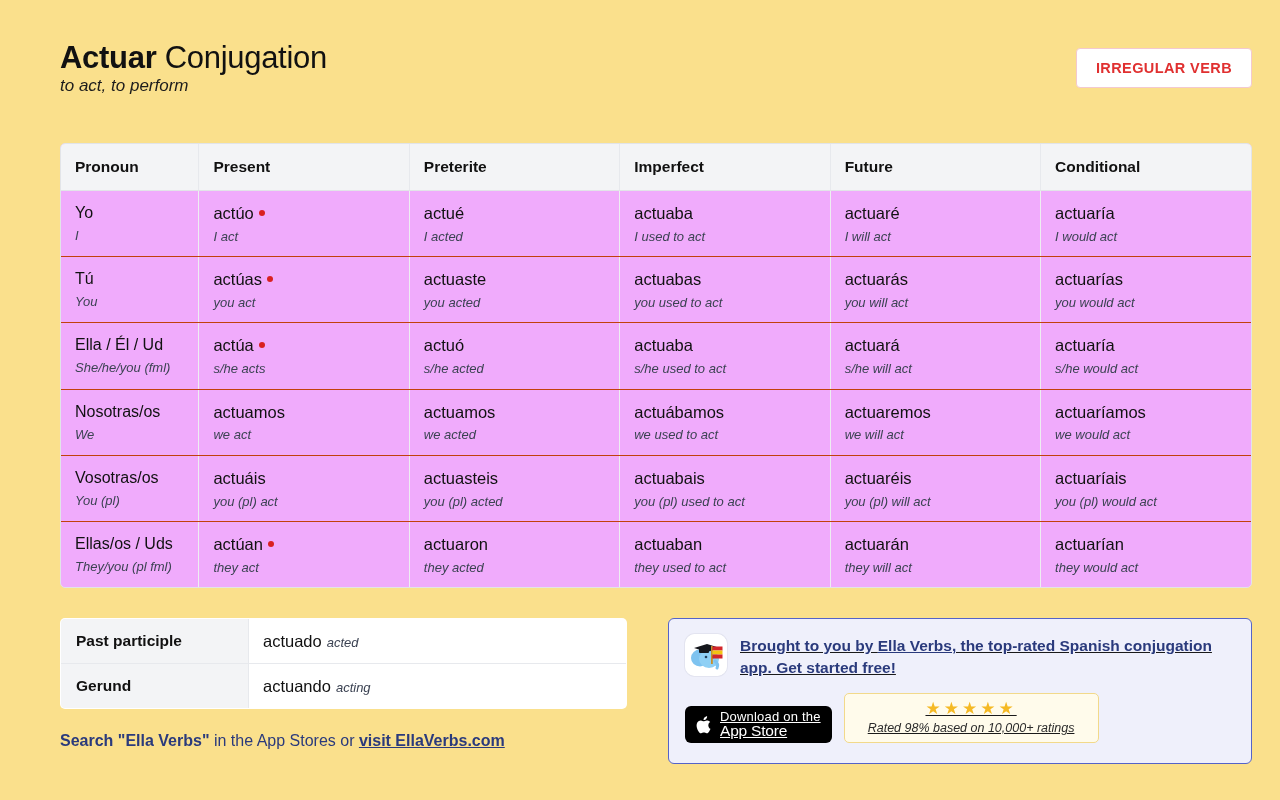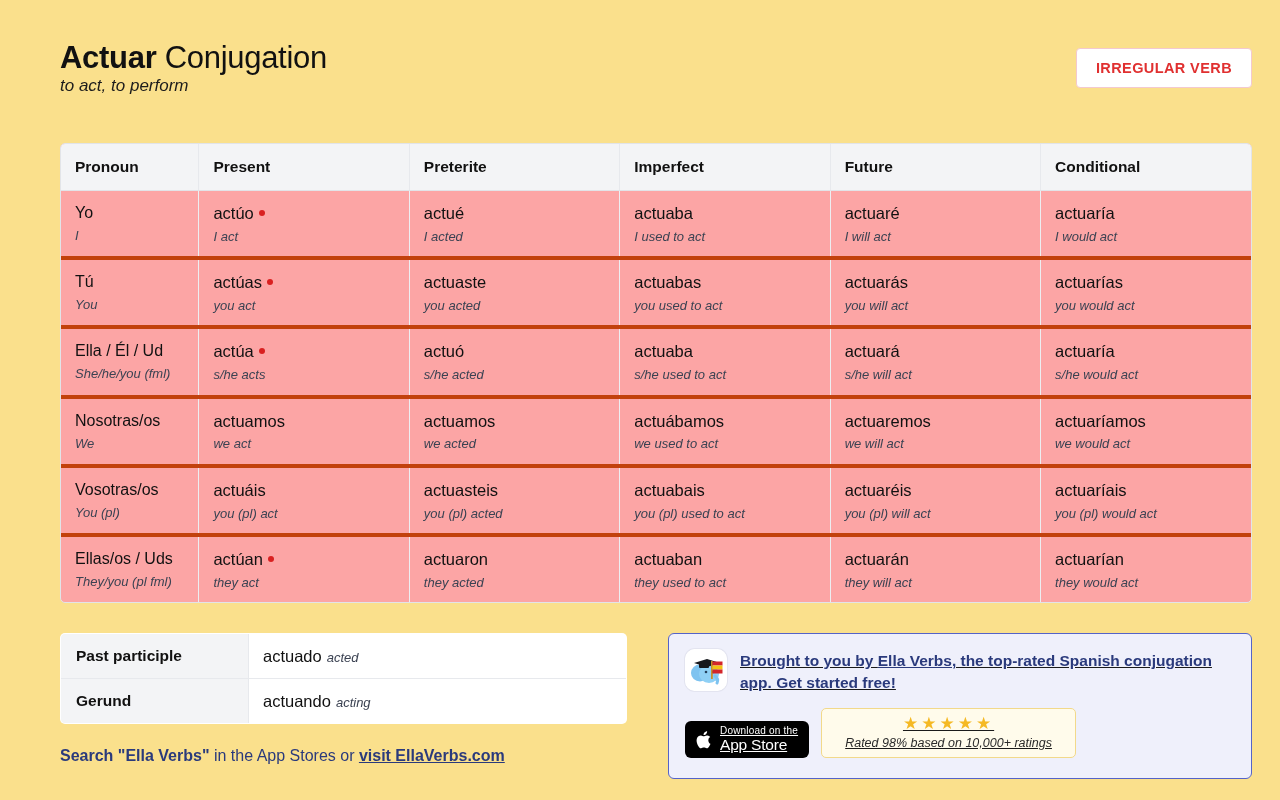--- a/index.html
+++ b/index.html
@@ -55,41 +55,41 @@
     padding: 11px 19px;
     white-space: nowrap;
   }
 
   
   .conj-wrap {
     margin-top: 39px;
     border: 1px solid #E2E4E8;
     border-radius: 5px;
     overflow: hidden;
-    background: #fca5a5;
+    background: #f0abfc;
   }
   table.conj {
     width: 100%;
     border-collapse: collapse;
     table-layout: fixed;
   }
   table.conj th {
     background: #F3F4F6;
     text-align: left;
     font-size: 15.5px;
     font-weight: 700;
     color: #111;
     padding: 14px 0 14px 14px;
     border-bottom: 1px solid #E2E4E8;
     border-right: 1px solid #E7E9ED;
   }
   table.conj th:last-child { border-right: none; }
   table.conj td {
     padding: 12px 0 12px 14px;
-    border-bottom: 4px solid #c2410c;
+    border-bottom: 1px solid #c2410c;
     border-right: 1px solid #EDEEF1;
     vertical-align: top;
     height: 65px;
   }
   table.conj td:last-child { border-right: none; }
   table.conj tr:last-child td { border-bottom: none; }
 
   col.c-pronoun { width: 137px; }
   col.c-std { width: 209px; }
 
@@ -220,21 +220,21 @@
     border-radius: 6px;
     display: flex;
     align-items: center;
     gap: 7px;
     padding: 0 11px;
     color: #fff;
     flex: none;
   }
   .store .st-txt { line-height: 1.05; }
   .store .st-small {
-    font-size: 10px;
+    font-size: 13px;
     letter-spacing: 0.2px;
     display: block;
     text-transform: none;
   }
   .store .st-big {
     font-size: 15.5px;
     font-weight: 500;
     display: block;
     letter-spacing: -0.2px;
   }

